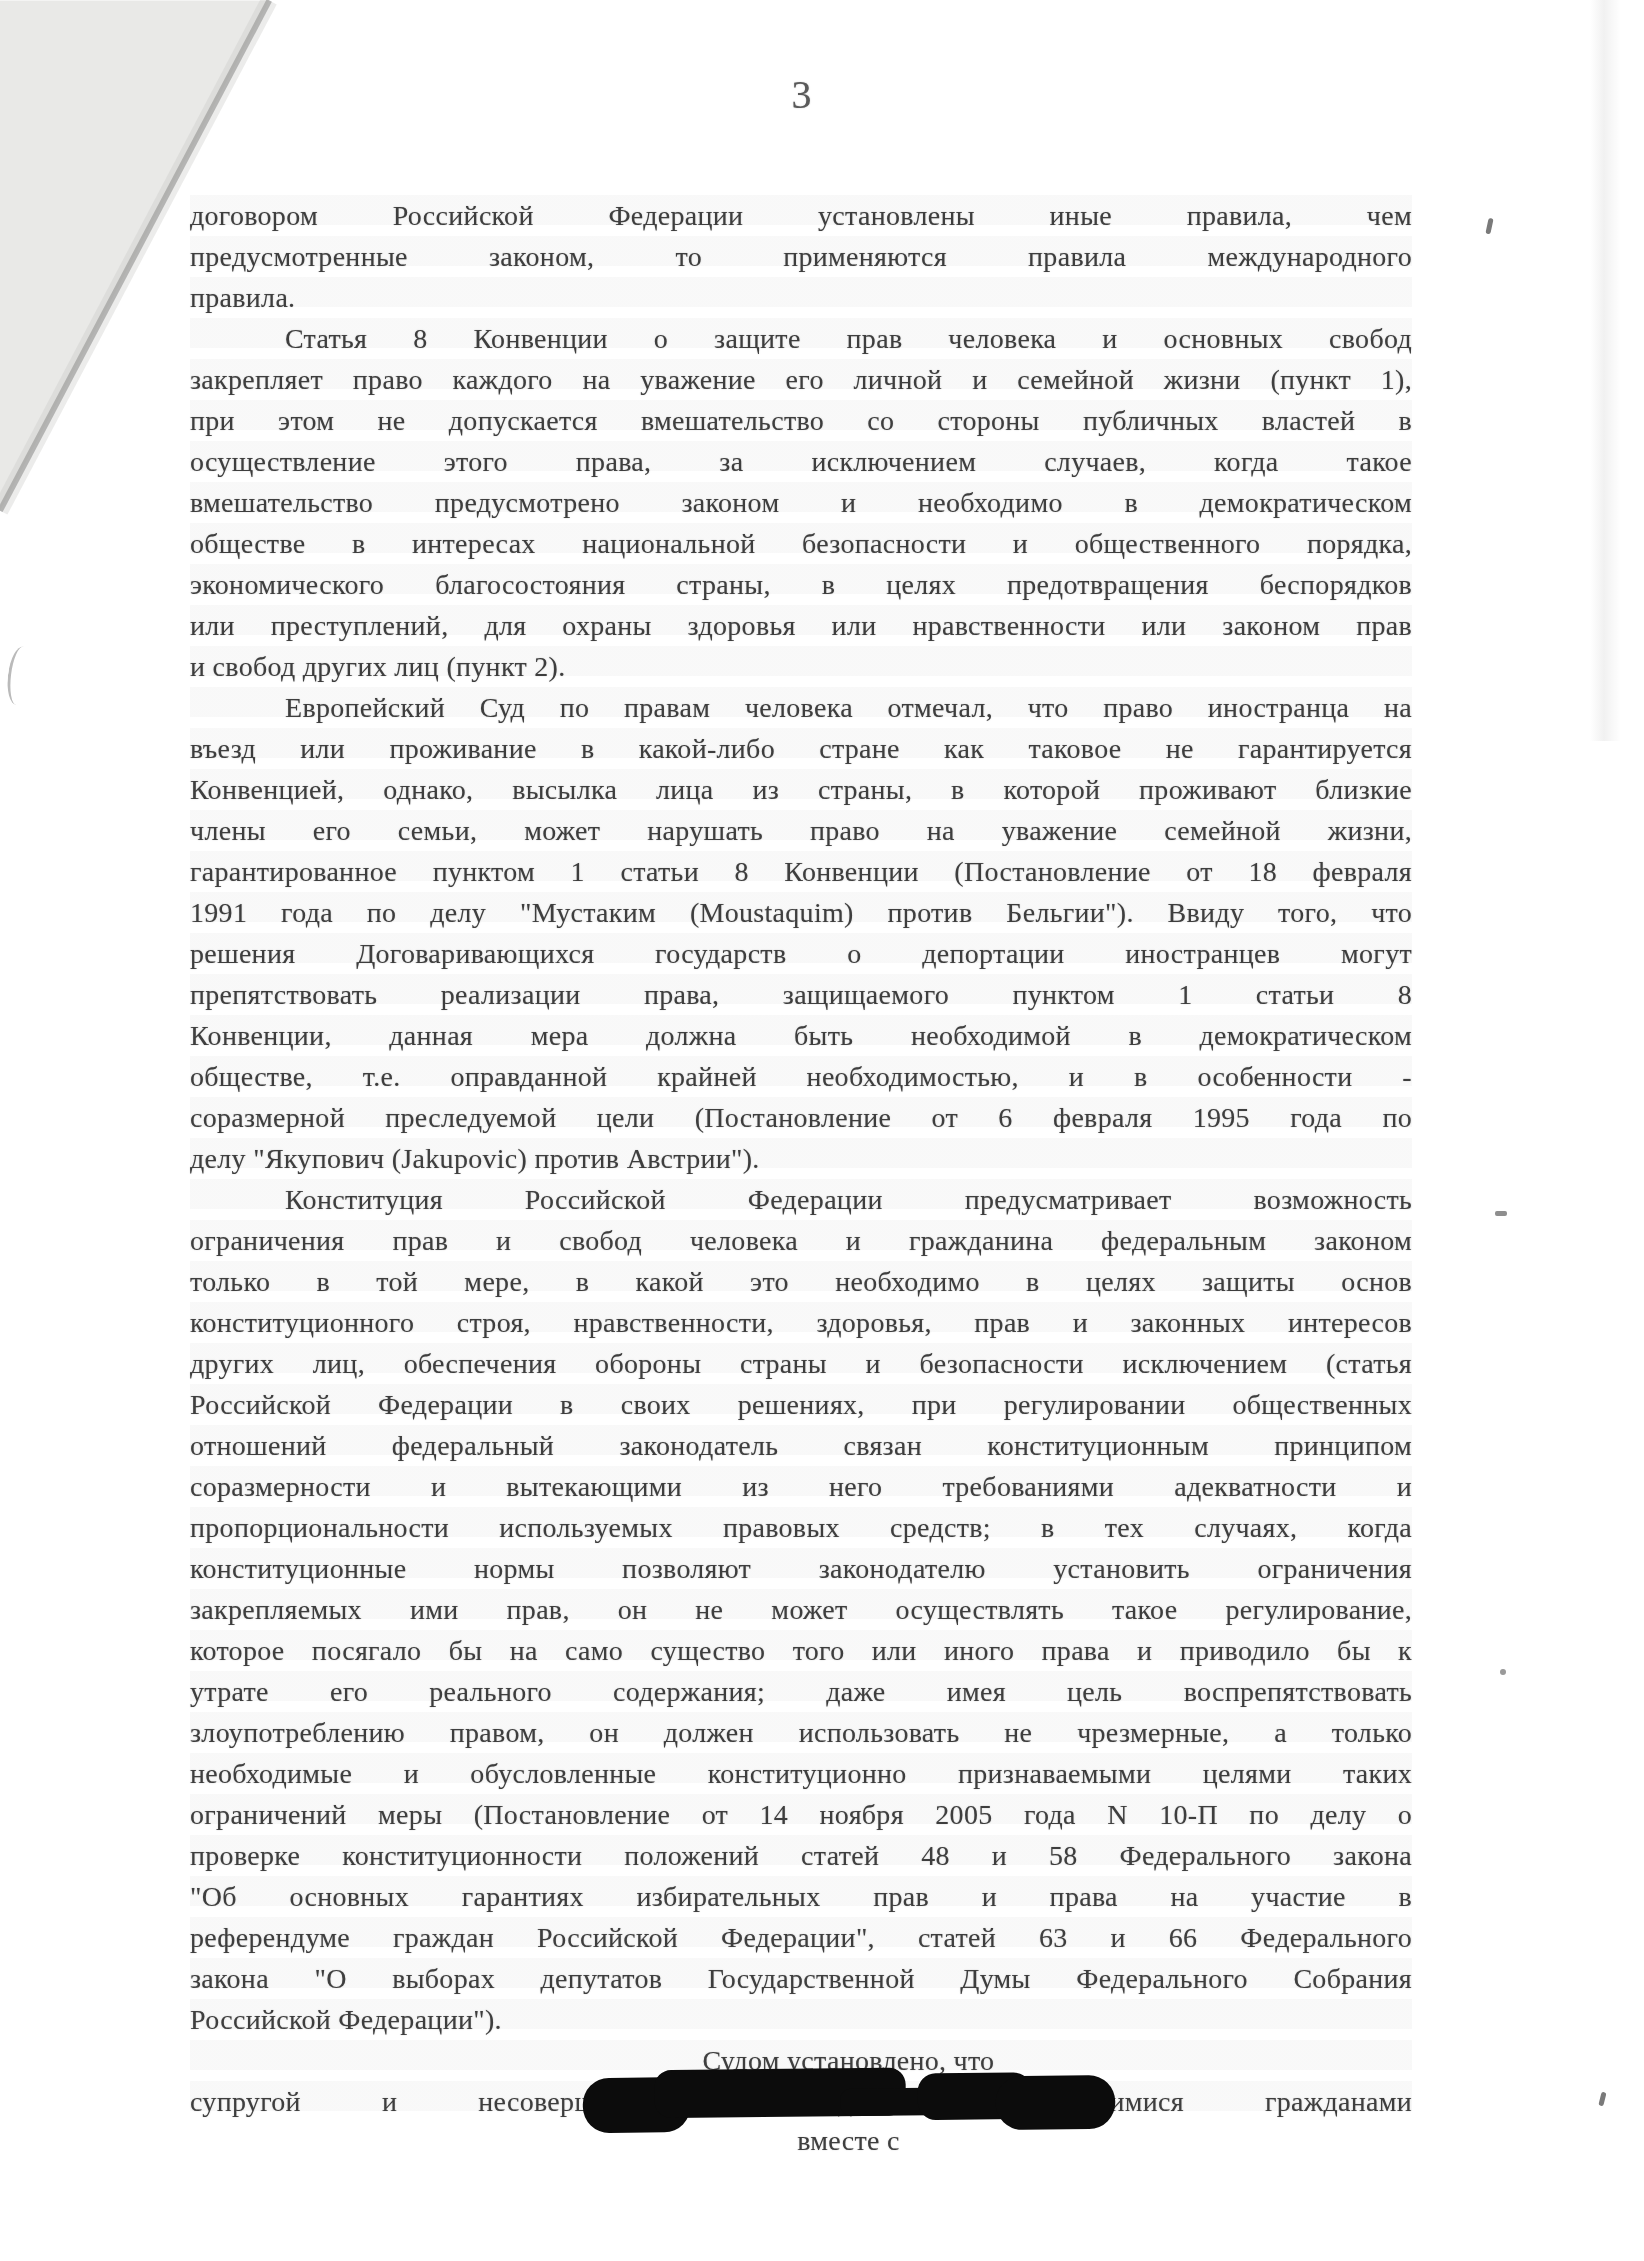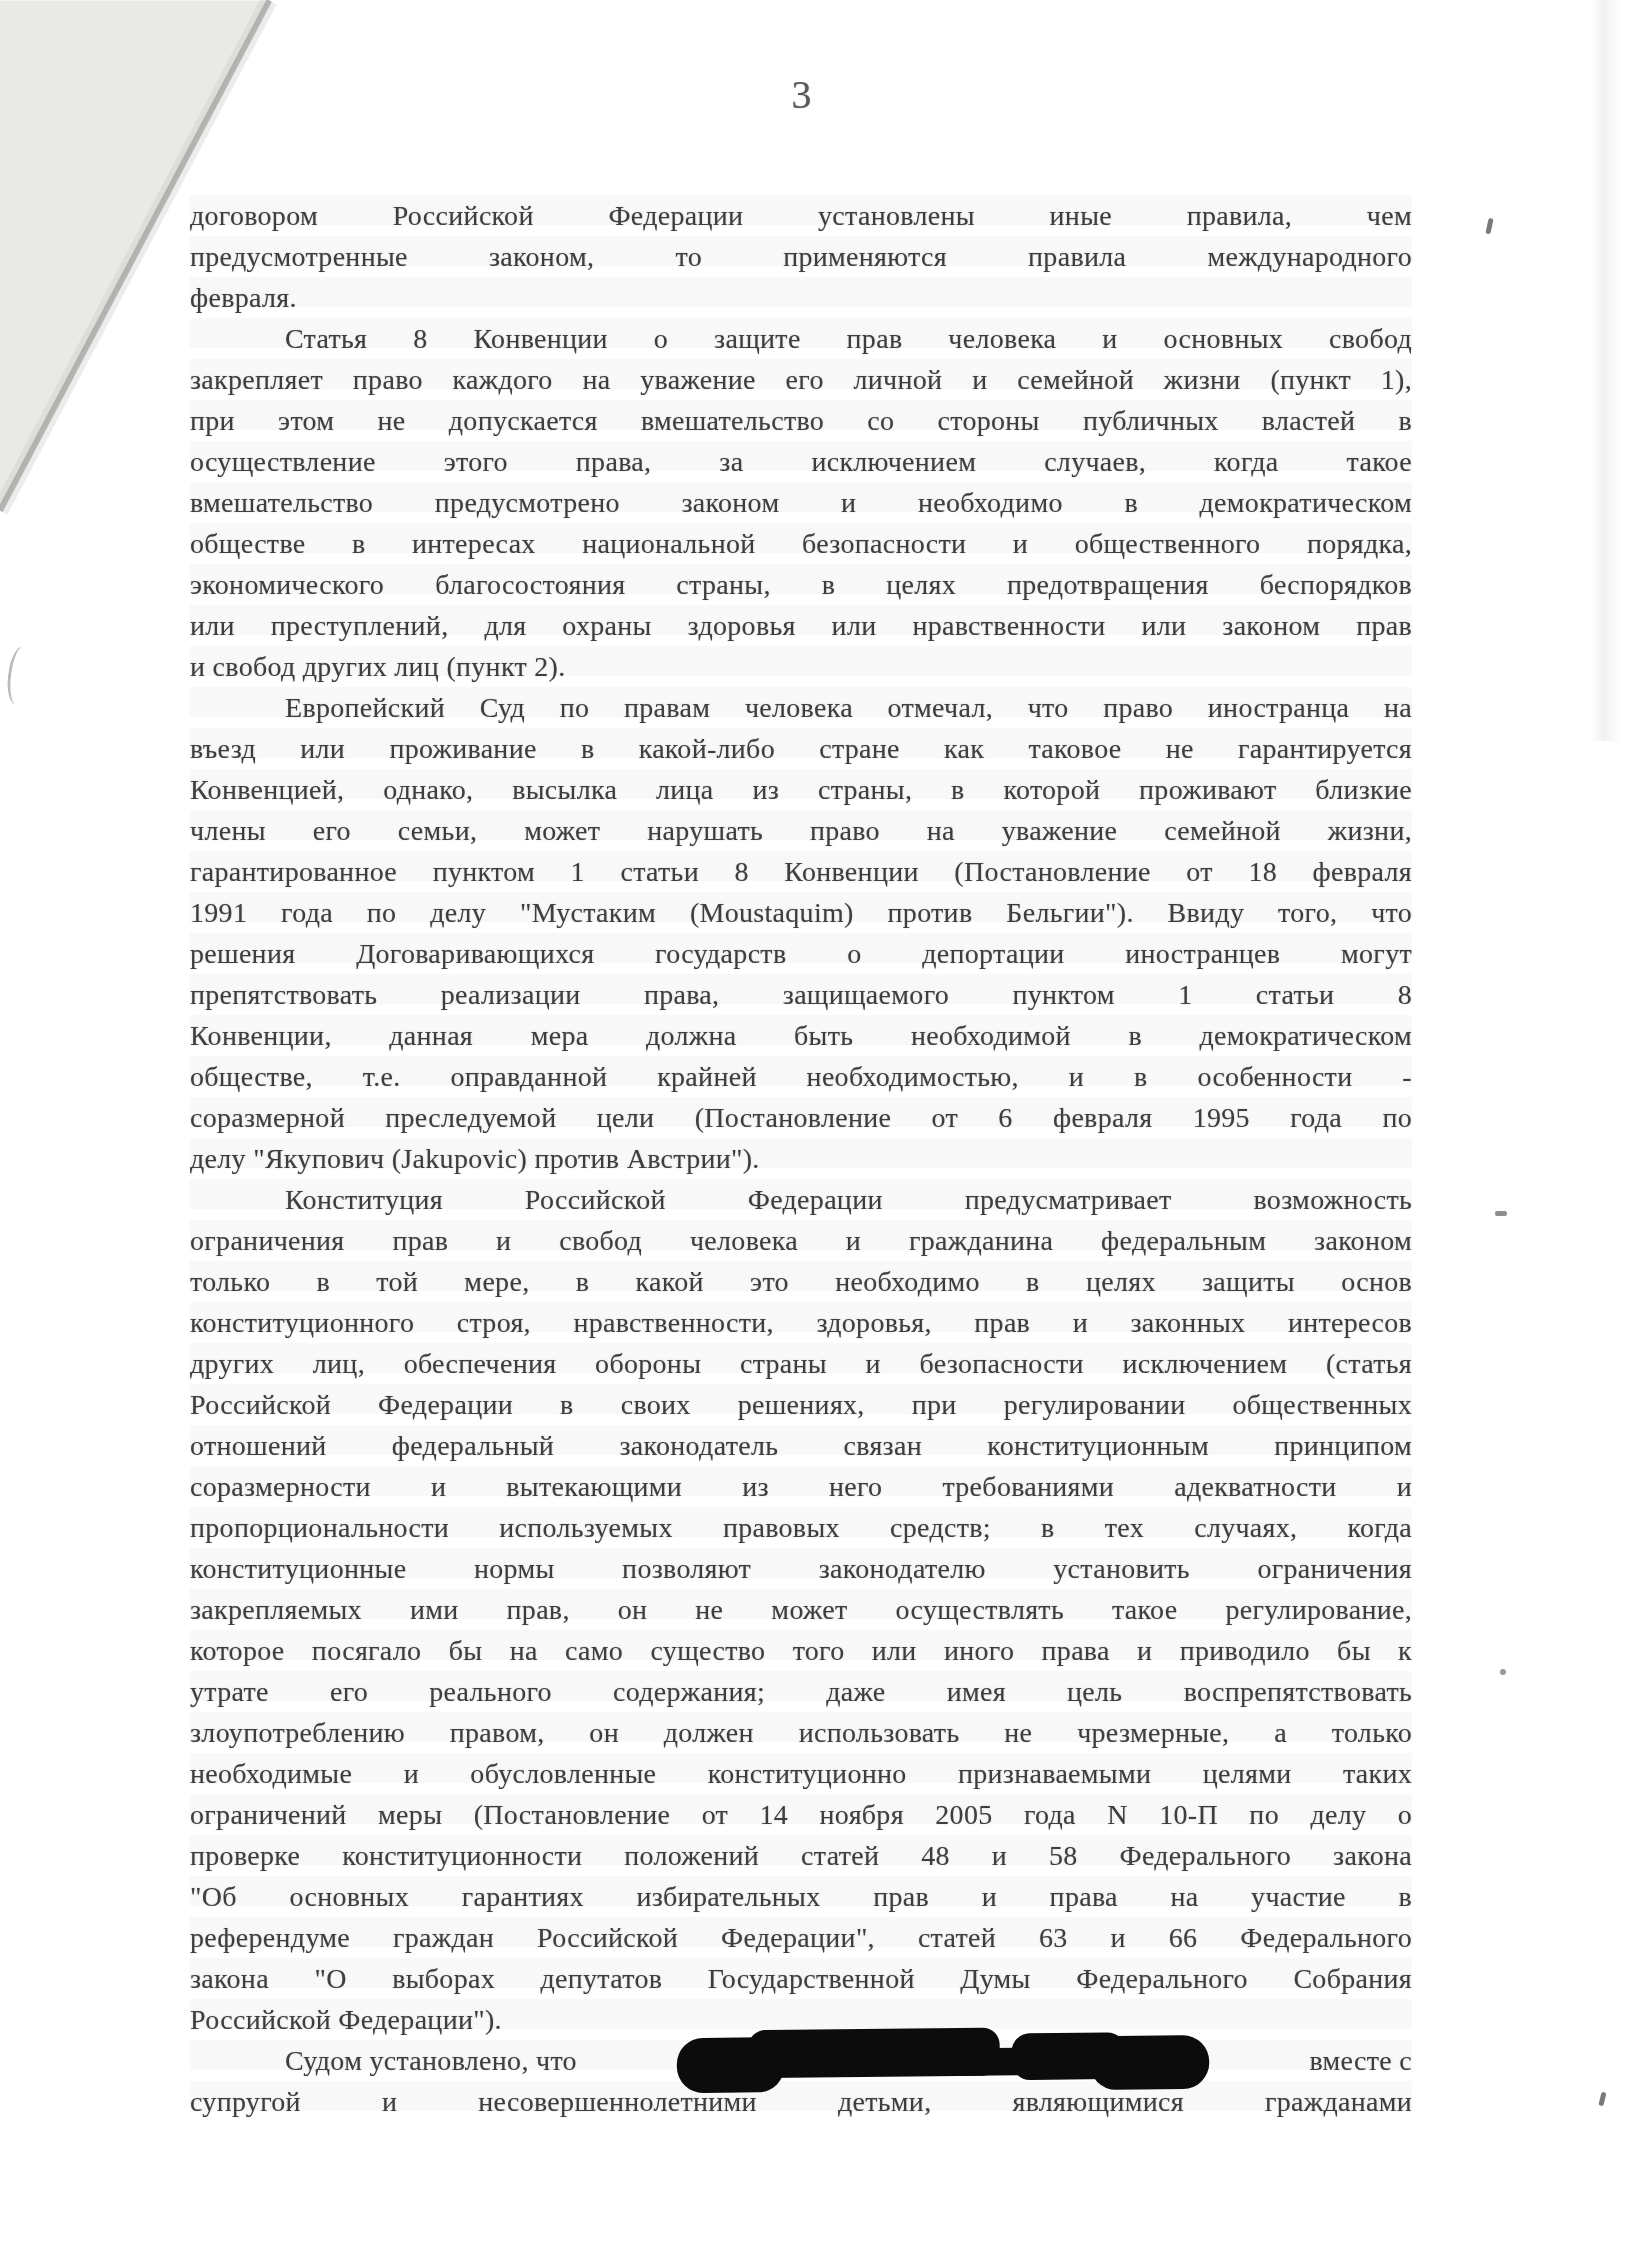--- a/index.html
+++ b/index.html
@@ -30,21 +30,21 @@
     background:repeating-linear-gradient(180deg,
       rgba(125,125,125,0.05) 0px,rgba(125,125,125,0.05) 30px,
       rgba(255,255,255,0) 30px,rgba(255,255,255,0) 41px);
   }
   .line{height:41px;line-height:41px;}
   .just{text-align:justify;text-align-last:justify;}
   .left{text-align:left;}
   .indent{text-indent:95px;}
   .redacted{
     display:flex;justify-content:space-between;align-items:center;
-    padding-left:95px;text-indent:0;overflow:visible;
+    padding-left:95px;text-indent:0;overflow:visible;flex-direction:column;
   }
   .redacted .blob{
     width:570px;height:67px;flex:0 0 auto;
     margin:-14px 0;transform:rotate(-0.6deg);
   }
   
   .paren-mark{
     position:absolute;left:7.7px;top:646px;width:17px;height:59px;
     border-left:3.2px solid rgba(130,130,130,.55);
     border-radius:60% 0 0 60% / 50% 0 0 50%;
@@ -72,21 +72,21 @@
   <div class="speck s1"></div>
   <div class="speck s2"></div>
   <div class="speck s3"></div>
   <div class="speck s4"></div>
 
   <div class="page-number">3</div>
 
   <div class="text-block">
       <div class="line just">договором Российской Федерации установлены иные правила, чем</div>
       <div class="line just">предусмотренные законом, то применяются правила международного</div>
-      <div class="line left">февраля.</div>
+      <div class="line left">правила.</div>
       <div class="line just indent">Статья 8 Конвенции о защите прав человека и основных свобод</div>
       <div class="line just">закрепляет право каждого на уважение его личной и семейной жизни (пункт 1),</div>
       <div class="line just">при этом не допускается вмешательство со стороны публичных властей в</div>
       <div class="line just">осуществление этого права, за исключением случаев, когда такое</div>
       <div class="line just">вмешательство предусмотрено законом и необходимо в демократическом</div>
       <div class="line just">обществе в интересах национальной безопасности и общественного порядка,</div>
       <div class="line just">экономического благосостояния страны, в целях предотвращения беспорядков</div>
       <div class="line just">или преступлений, для охраны здоровья или нравственности или законом прав</div>
       <div class="line left">и свобод других лиц (пункт 2).</div>
       <div class="line just indent">Европейский Суд по правам человека отмечал, что право иностранца на</div>

